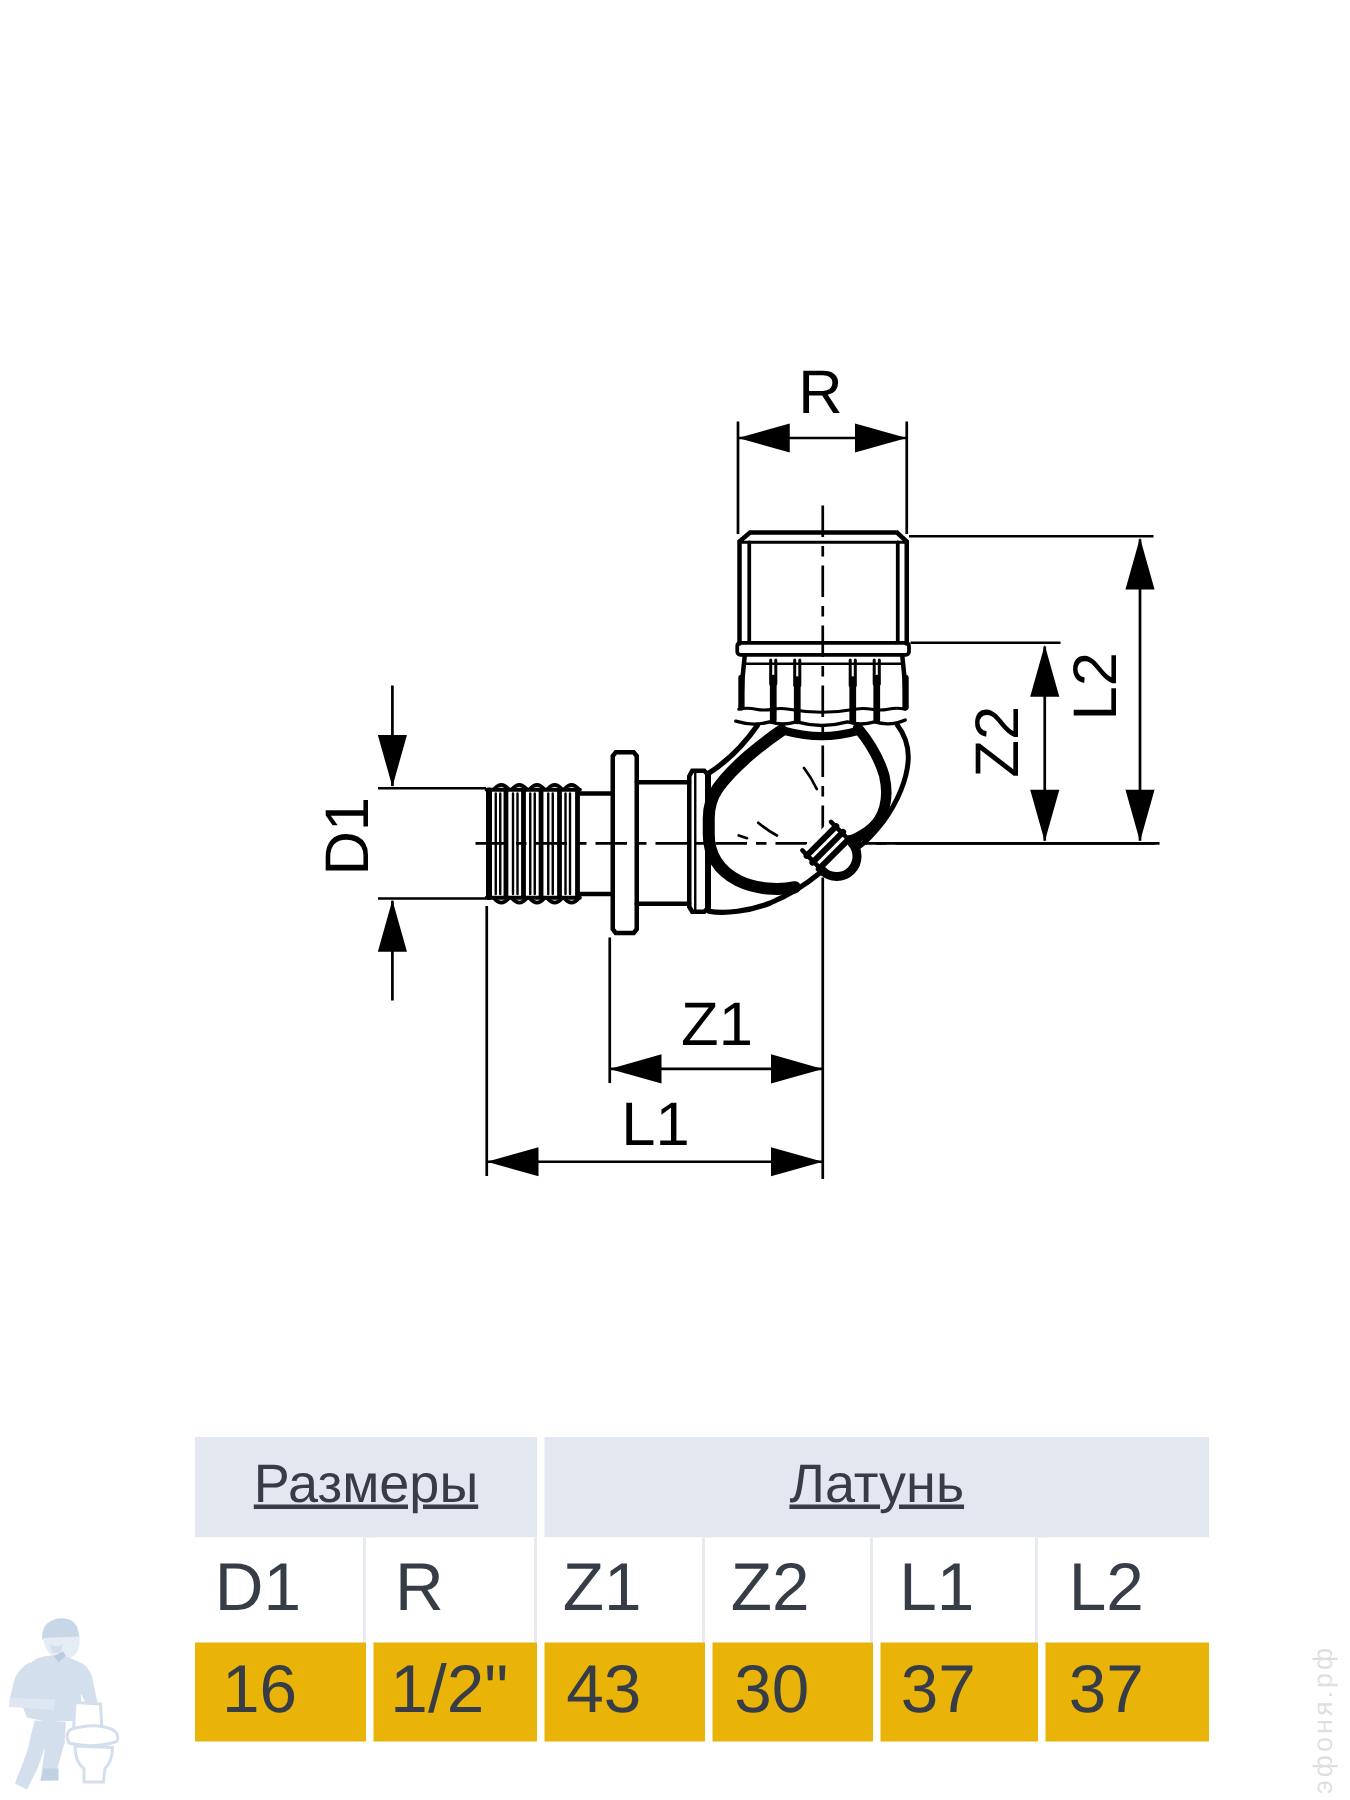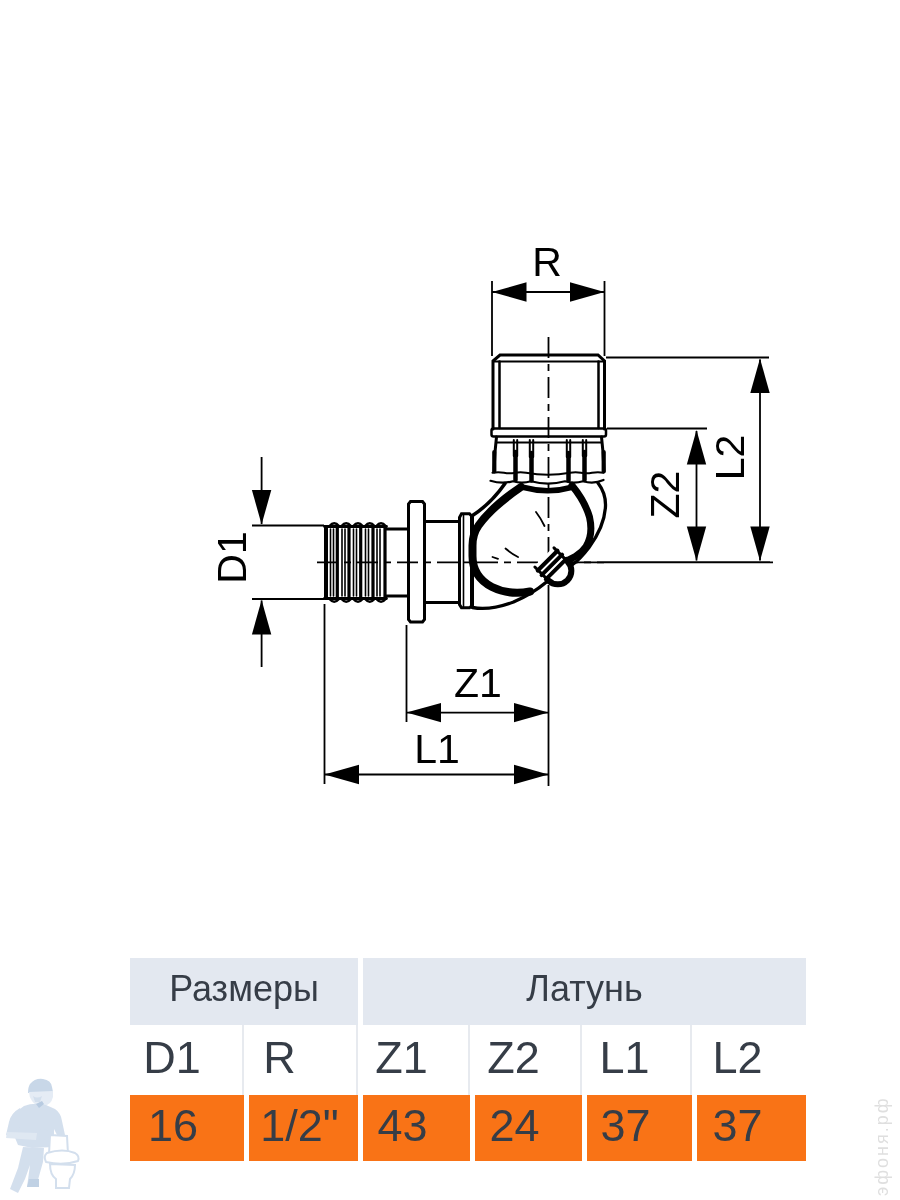--- a/index.html
+++ b/index.html
@@ -2,22 +2,22 @@
 <html><head>
 <meta charset="utf-8">
 <style>
   html,body{margin:0;padding:0;background:#fff;width:900px;height:1200px;overflow:hidden;}
   body{font-family:"Liberation Sans", sans-serif;position:relative;}
   svg{position:absolute;left:0;top:0;}
   .tbl{position:absolute;left:125px;top:958px;}
   table{border-collapse:separate;border-spacing:5px 0;table-layout:fixed;
         font-family:"Liberation Sans", sans-serif;color:#363d47;}
   td{text-align:center;vertical-align:middle;padding:0;}
-  tr.b td{background:#f97316;margin-top:20px;}
-  tr.h td{height:61px;background:#e3e8f0;font-size:36px;padding-bottom:6px;}
+  tr.b td{background:#eab308;margin-top:20px;}
+  tr.h td{height:61px;background:#e3e8f0;font-size:36px;padding-bottom:6px;text-decoration:underline;}
   tr.m td{height:65px;background:#fff;font-size:45px;padding-right:28px;padding-bottom:5px;}
   tr.v td{height:61px;font-size:45px;padding-right:28px;padding-bottom:5px;}
   tr.m td.s{border-right:2px solid #e7eaef;}
 </style>
 </head>
 <body>
 <div class="tbl">
 <table>
  <colgroup>
   <col style="width:114px">
@@ -37,21 +37,21 @@
           <td class="s" style="padding-right:46px">R</td>
           <td class="s">Z1</td>
           <td class="s">Z2</td>
           <td class="s">L1</td>
           <td>L2</td>
         </tr>
  <tr class="v b">
           <td>16</td>
           <td style="padding-right:8px">1/2"</td>
           <td>43</td>
-          <td>24</td>
+          <td>30</td>
           <td>37</td>
           <td>37</td>
         </tr>
 </tbody>
     </table>
 </div>
 <svg width="900" height="1200" viewBox="0 0 900 1200">
 <g id="dims" stroke="#000" stroke-width="1.8" fill="none">
 
   <path d="M492,281 V356 M604.5,281 V356 M492,292 H604.5"></path>

